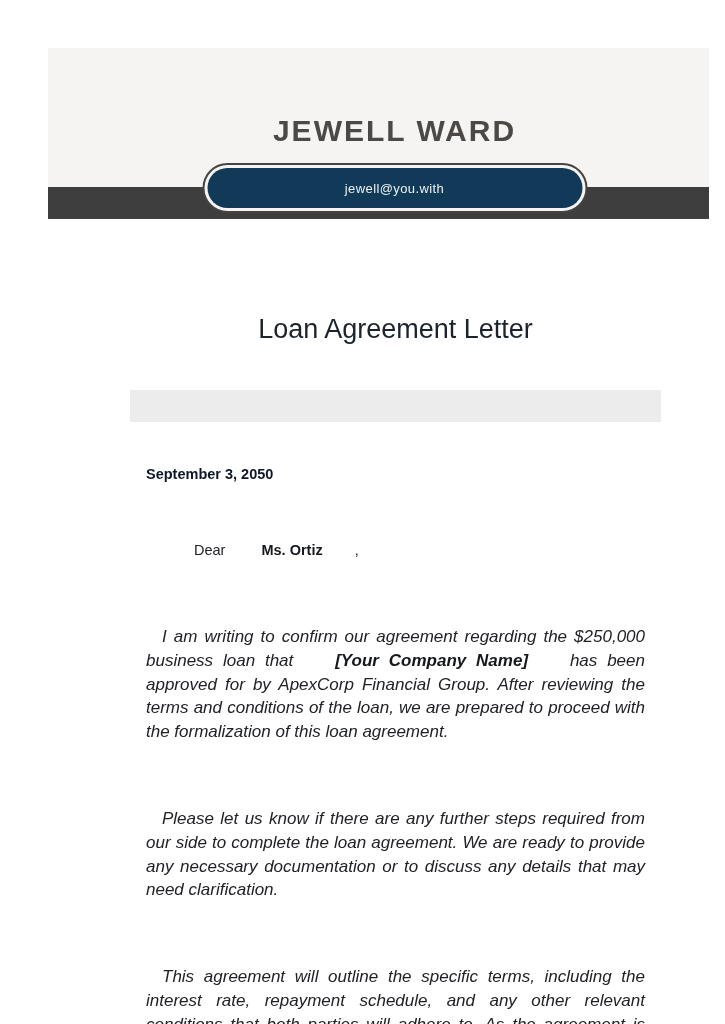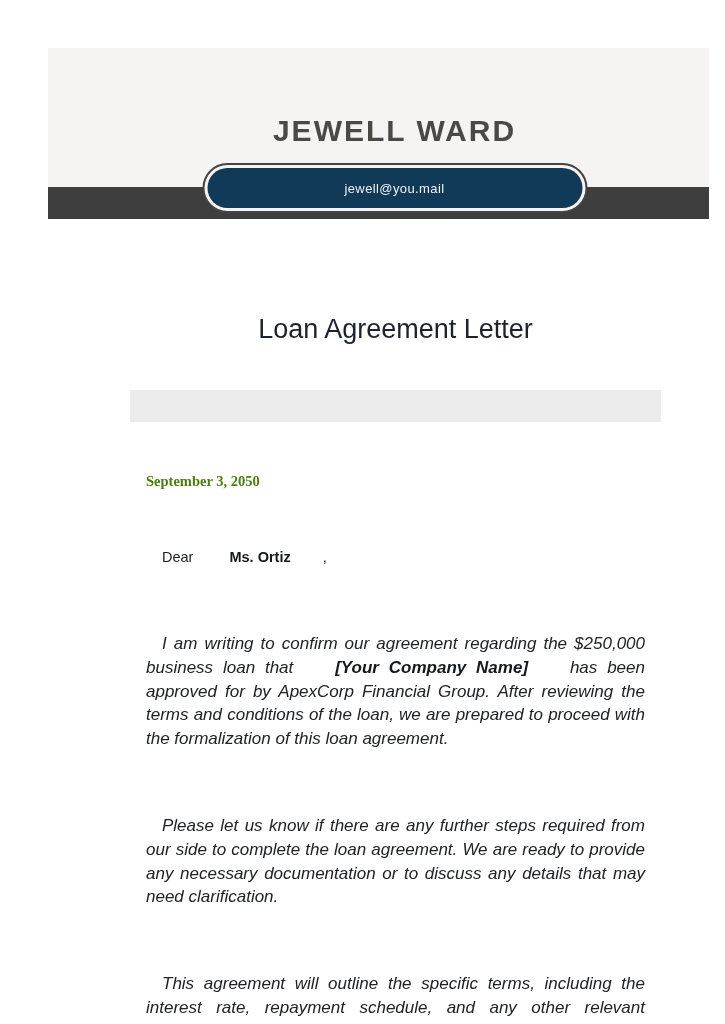--- a/index.html
+++ b/index.html
@@ -74,39 +74,39 @@
     line-height: 32px;
     font-weight: 400;
     color: #1c232d;
   }
   .title-divider {
     margin-top: 29px;
     height: 2px;
     background: #ececec;
   }
   .letter-date {
-    margin-top: 35px;
+    margin-top: 28px;
     font-size: 14.5px;
     line-height: 16px;
     font-weight: 700;
-    color: #4d7c0f;
-    font-family: Liberation Serif, serif;
+    color: #0f172a;
   }
   .recipient-block {
     margin-top: 30px;
     font-size: 14.5px;
     font-weight: 700;
     color: #15181c;
   }
   .recipient-block > div { line-height: 31px; }
   .recipient-role { font-style: italic; }
   .salutation {
     margin-top: 24px;
     font-size: 14.5px;
     line-height: 24px;
+    margin-left: 32px;
   }
   .body-paragraph {
     margin-top: 31px;
     font-size: 17px;
     line-height: 23.8px;
     text-align: justify;
     color: #202226;
     font-style: italic;
   }
   strong { font-weight: 700; color: #15181c; }
@@ -114,21 +114,21 @@
 </head>
 <body>
 
 <div class="page">
 
   <div class="letterhead">
     <div class="brand-name">JEWELL WARD</div>
     <div class="header-rule"></div>
     <div class="email-pill-outer">
       <div class="email-pill">
-        <span class="email-text">jewell@you.mail</span>
+        <span class="email-text">jewell@you.with</span>
       </div>
     </div>
   </div>
 
   <div class="content">
 
     <h1 class="letter-title">Loan Agreement Letter</h1>
 
     <div class="title-divider"></div>
 

